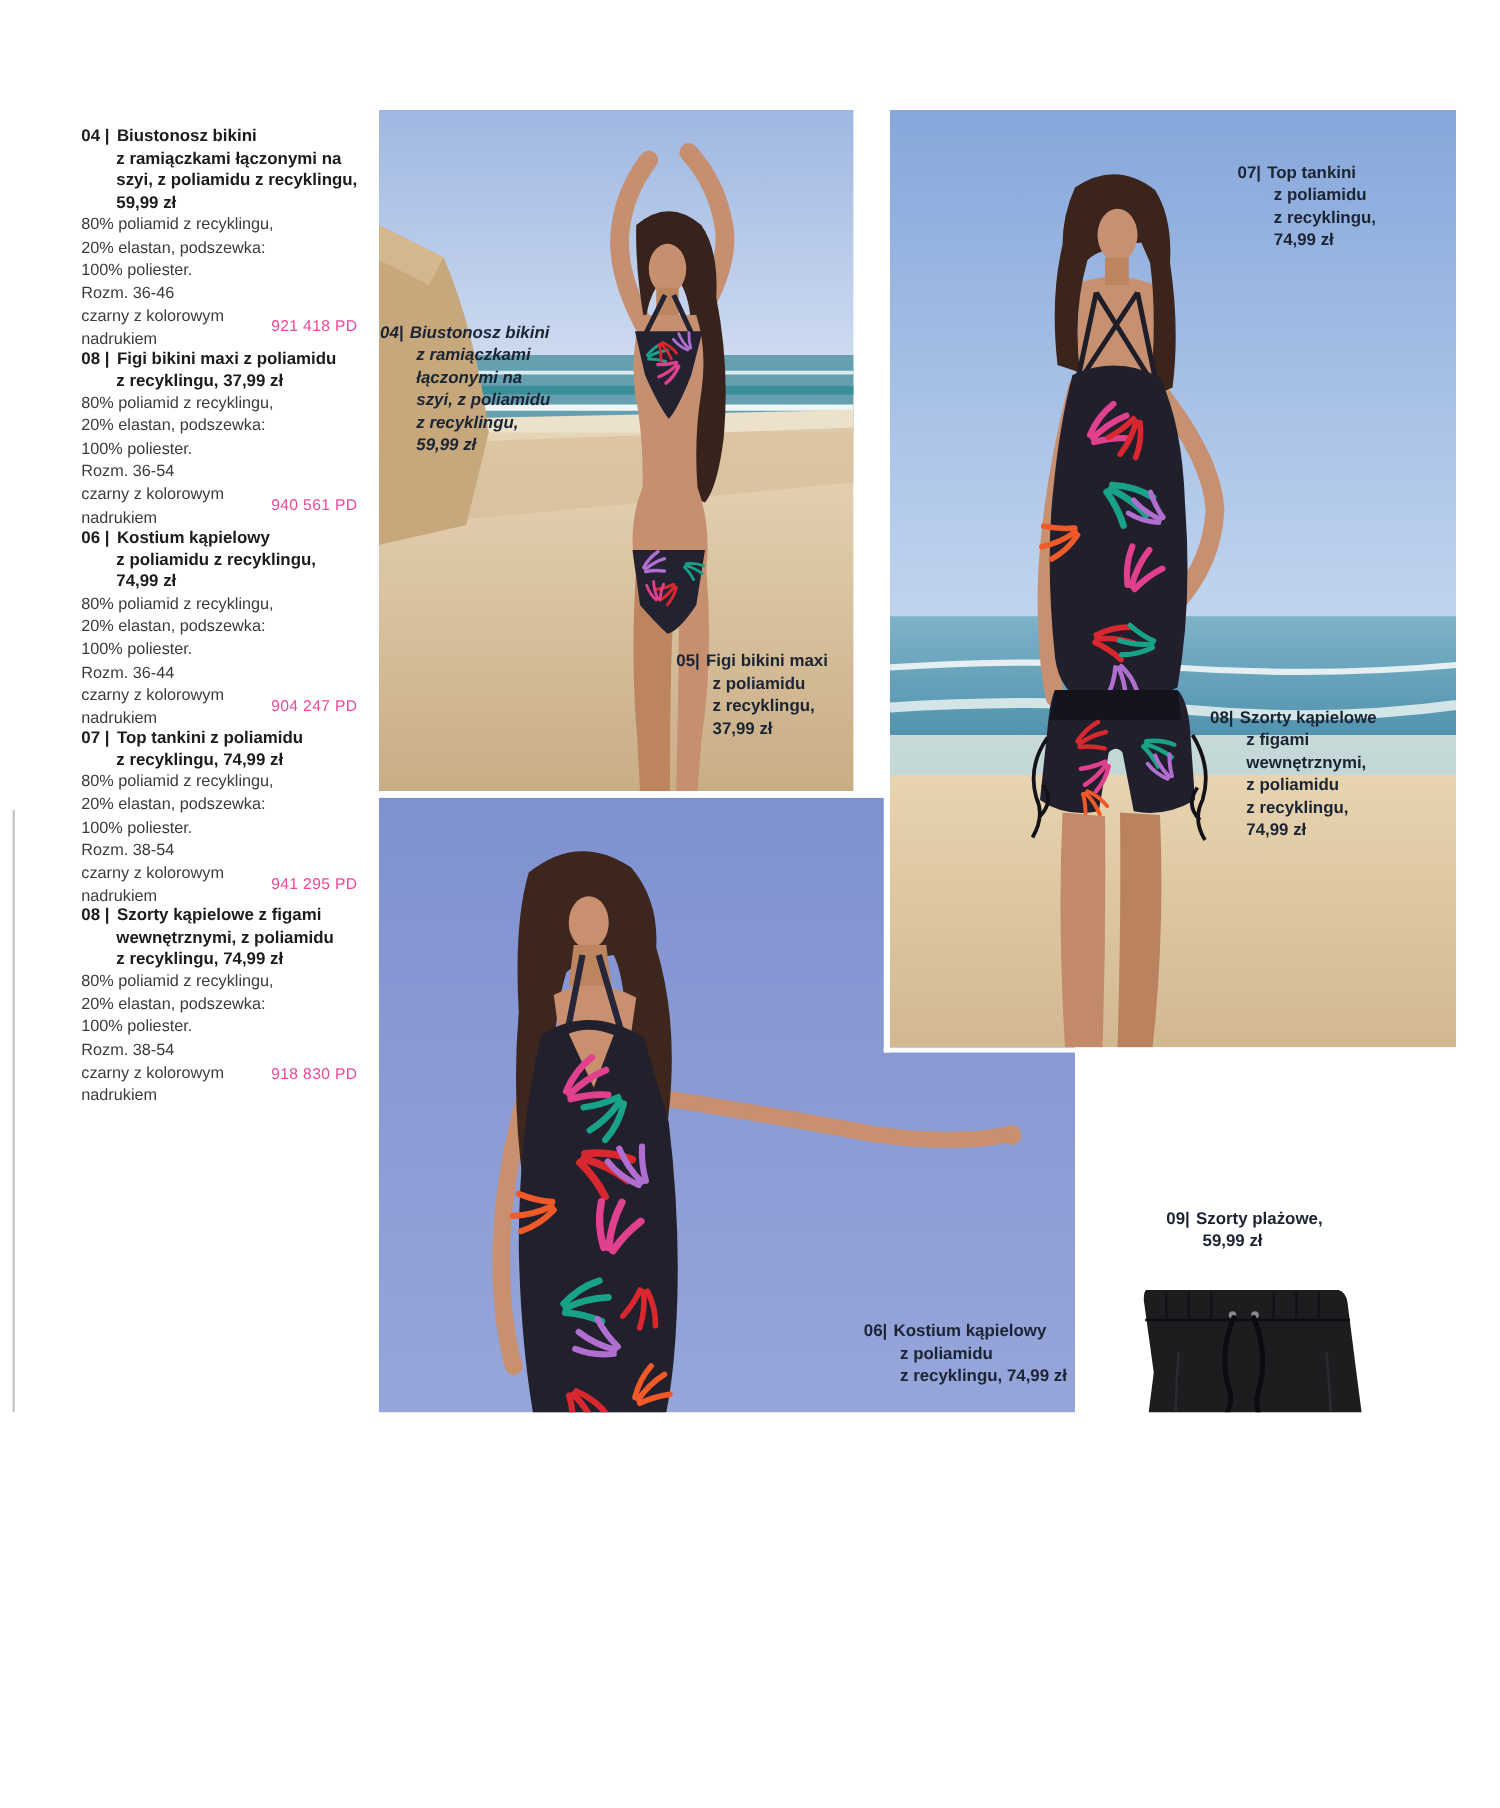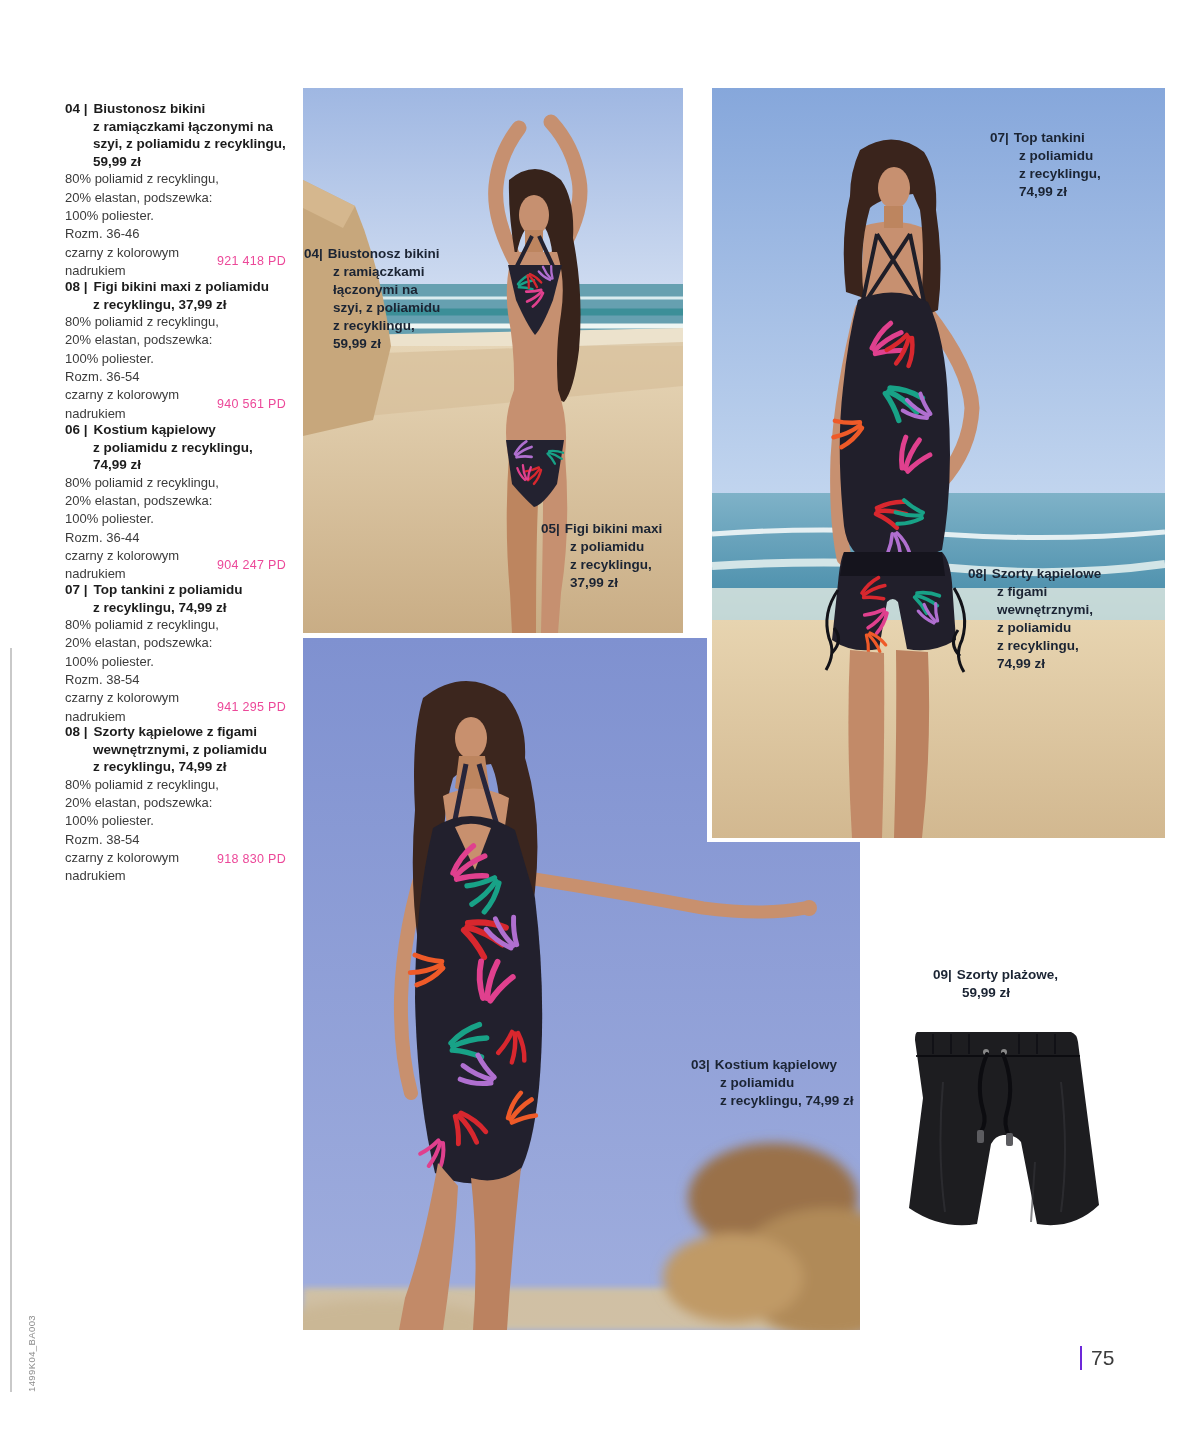--- a/index.html
+++ b/index.html
@@ -1,17 +1,17 @@
 <!DOCTYPE html>
 <html><head>
 <meta charset="utf-8">
 <style>
   html,body{margin:0;padding:0;background:#ffffff;}
   body{font-family:"Liberation Sans",sans-serif;}
-  .page{position:relative;width:1200px;height:1446px;background:#fff;overflow:hidden;margin:0 auto;}
+  .page{position:relative;width:1200px;height:1130px;background:#fff;overflow:hidden;margin:0 auto;}
 
   
   .left-col{position:absolute;left:65px;top:0;width:221px;height:1100px;}
   .pblock{position:absolute;left:0;width:221px;}
   .t-line{font-weight:bold;font-size:13.5px;line-height:17.6px;color:#1c1c1c;white-space:nowrap;}
   .t-line.cont{padding-left:28px;}
   .pnum{padding-right:6px;}
   .spec{font-size:13px;line-height:18.3px;color:#3b3b3b;white-space:nowrap;}
   .article{position:absolute;right:0;font-size:12.5px;color:#ec4899;letter-spacing:.3px;white-space:nowrap;}
 
@@ -279,21 +279,21 @@
         <circle cx="101" cy="40" r="3" fill="#888"></circle>
           <circle cx="119" cy="40" r="3" fill="#888"></circle>
         <path d="M102,42 Q90,70 98,98 Q102,110 96,120" stroke="#0c0c10" stroke-width="4" fill="none" stroke-linecap="round"></path>
         <path d="M118,42 Q130,72 122,100 Q118,112 124,124" stroke="#0c0c10" stroke-width="4" fill="none" stroke-linecap="round"></path>
         <rect x="92" y="118" width="7" height="13" rx="2" fill="#5c5c60"></rect>
         <rect x="121" y="121" width="7" height="13" rx="2" fill="#5c5c60"></rect>
       </g>
     </svg>
   </div>
 
-  <div class="caption" style="left:304px;top:245px;">
+  <div class="caption" style="left:304px;top:257px;font-style:italic;">
       <div class="cap-line"><span class="cap-num">04|</span><span>Biustonosz bikini</span></div>
       <div class="cap-line cont">z ramiączkami</div>
       <div class="cap-line cont">łączonymi na</div>
       <div class="cap-line cont">szyi, z poliamidu</div>
       <div class="cap-line cont">z recyklingu,</div>
       <div class="cap-line cont">59,99 zł</div>
     </div>
   <div class="caption" style="left:541px;top:520px;">
       <div class="cap-line"><span class="cap-num">05|</span><span>Figi bikini maxi</span></div>
       <div class="cap-line cont">z poliamidu</div>
@@ -308,21 +308,21 @@
     </div>
   <div class="caption" style="left:968px;top:565px;">
       <div class="cap-line"><span class="cap-num">08|</span><span>Szorty kąpielowe</span></div>
       <div class="cap-line cont">z figami</div>
       <div class="cap-line cont">wewnętrznymi,</div>
       <div class="cap-line cont">z poliamidu</div>
       <div class="cap-line cont">z recyklingu,</div>
       <div class="cap-line cont">74,99 zł</div>
     </div>
   <div class="caption" style="left:691px;top:1056px;">
-      <div class="cap-line"><span class="cap-num">03|</span><span>Kostium kąpielowy</span></div>
+      <div class="cap-line"><span class="cap-num">06|</span><span>Kostium kąpielowy</span></div>
       <div class="cap-line cont">z poliamidu</div>
       <div class="cap-line cont">z recyklingu, 74,99 zł</div>
     </div>
   <div class="caption" style="left:933px;top:966px;">
       <div class="cap-line"><span class="cap-num">09|</span><span>Szorty plażowe,</span></div>
       <div class="cap-line cont">59,99 zł</div>
     </div>
 
   <div class="vrule"></div>
   <div class="side-code">1499K04_BA003</div>

